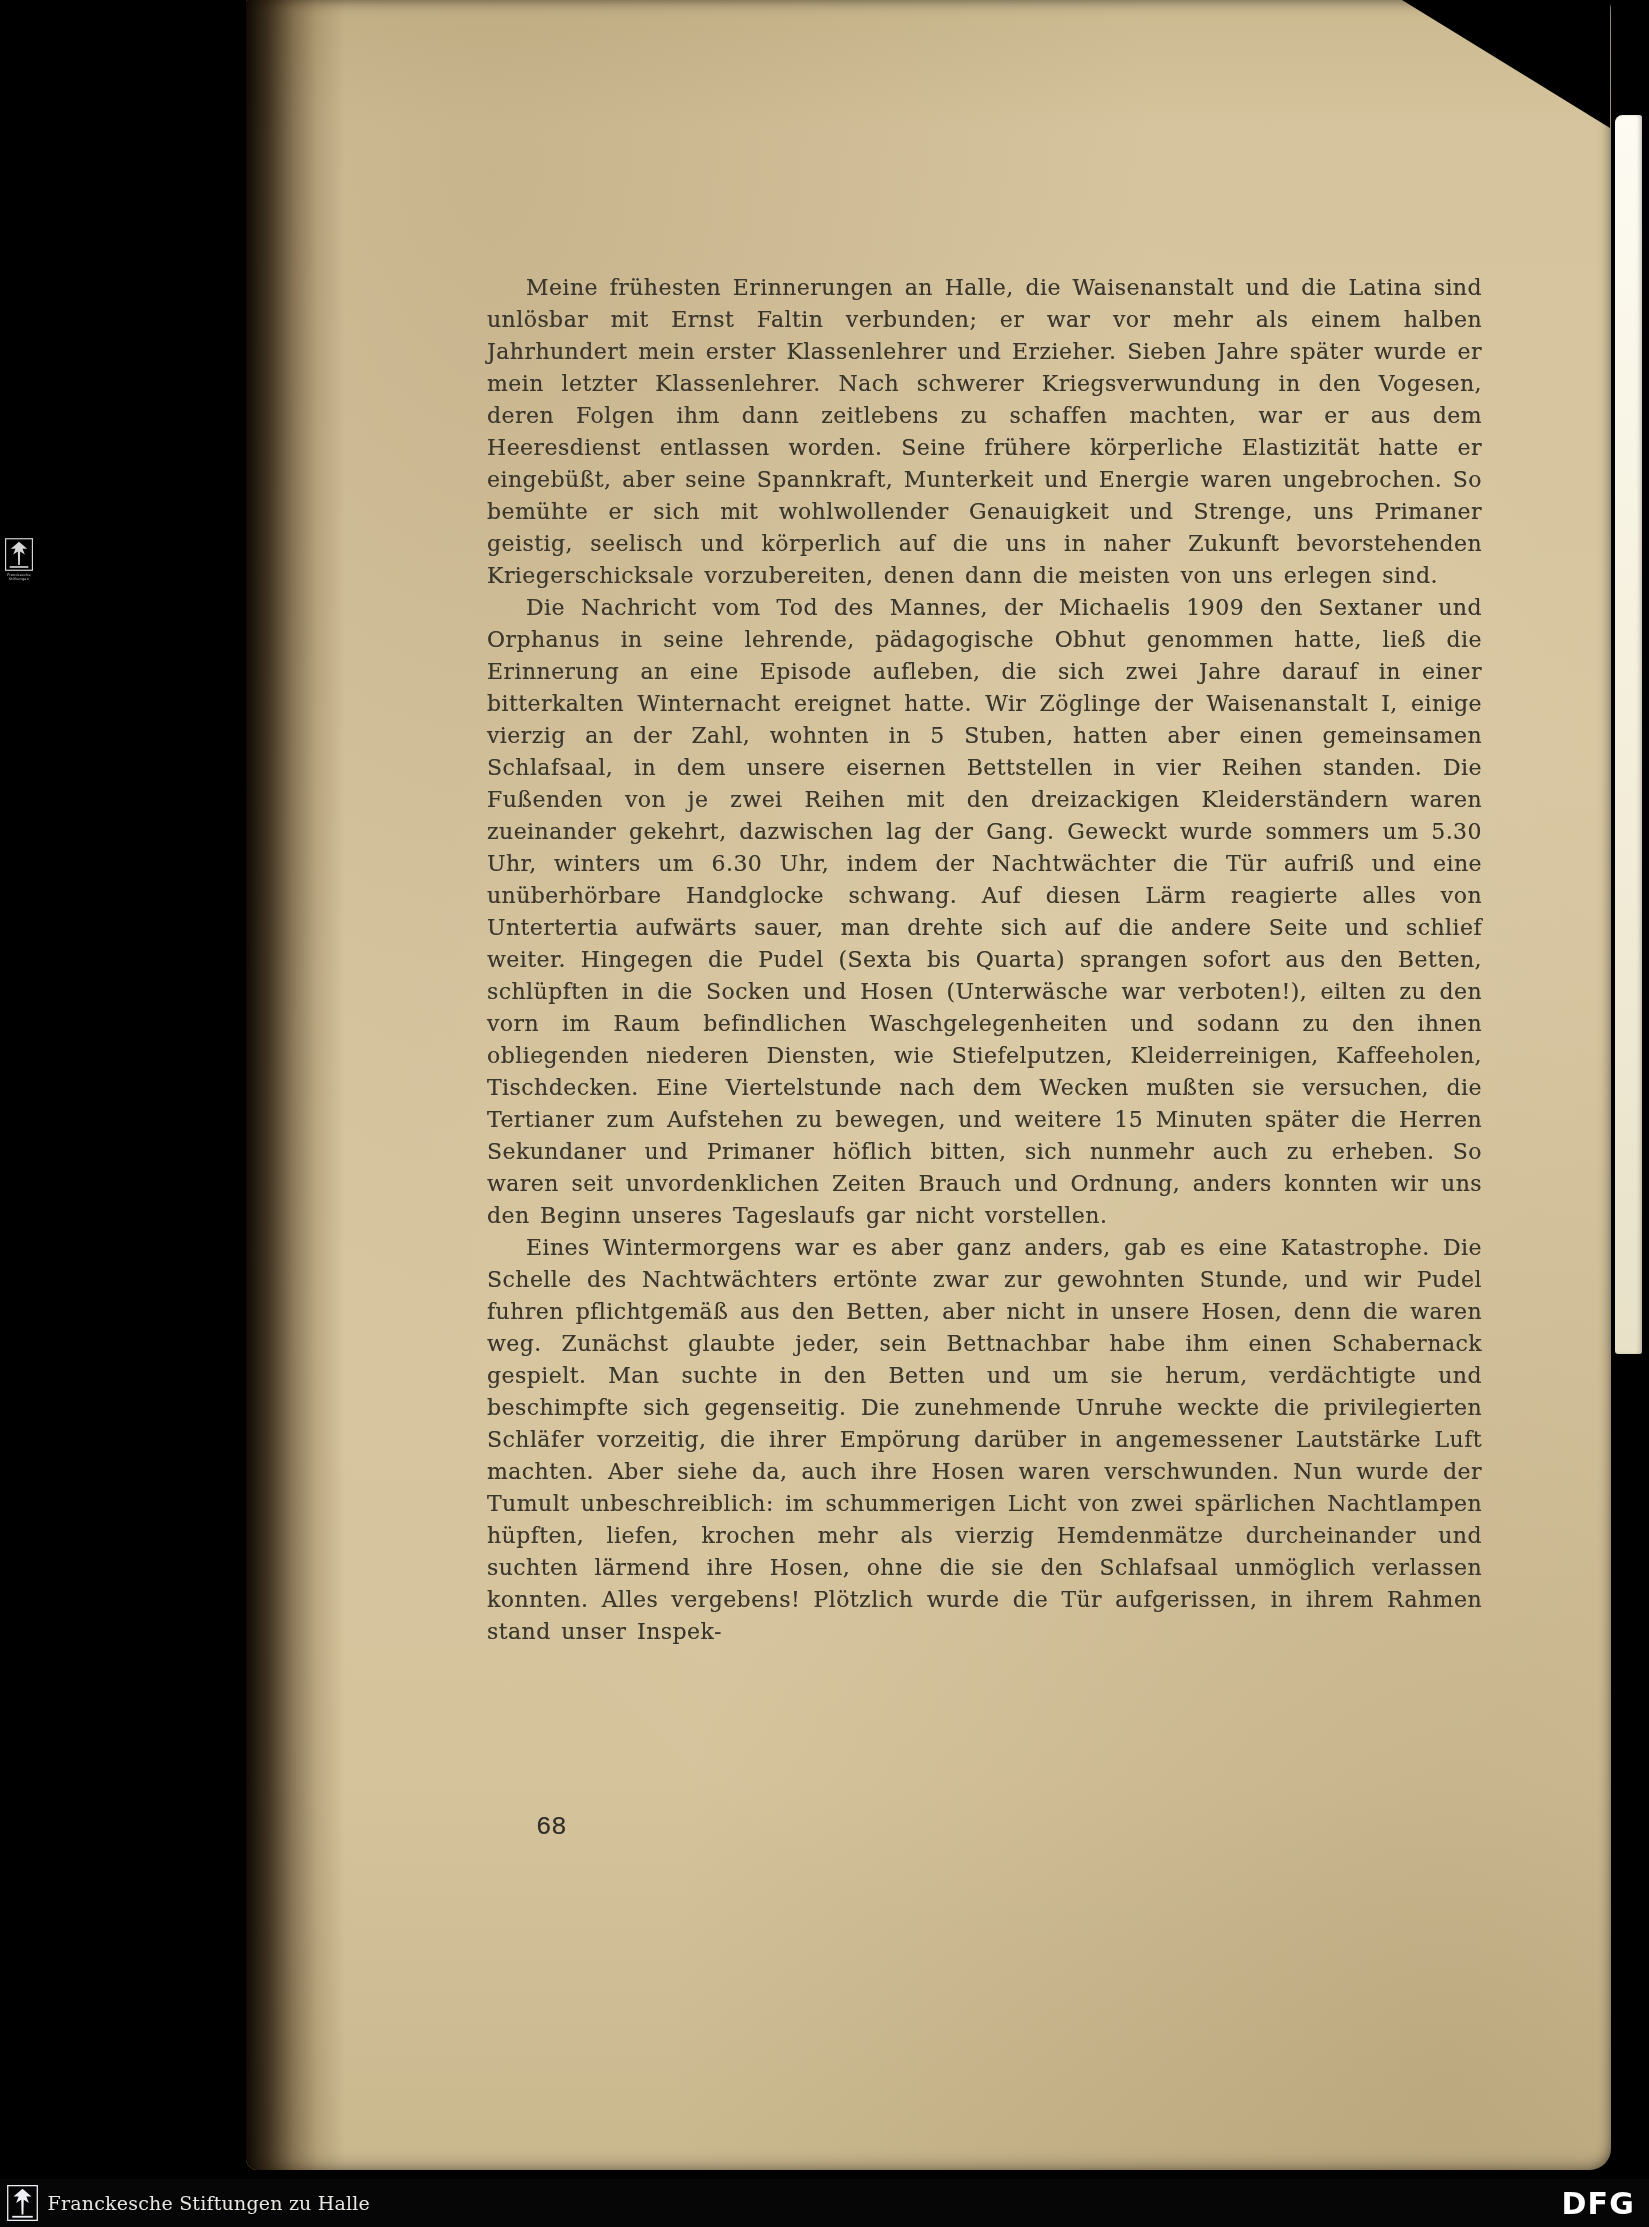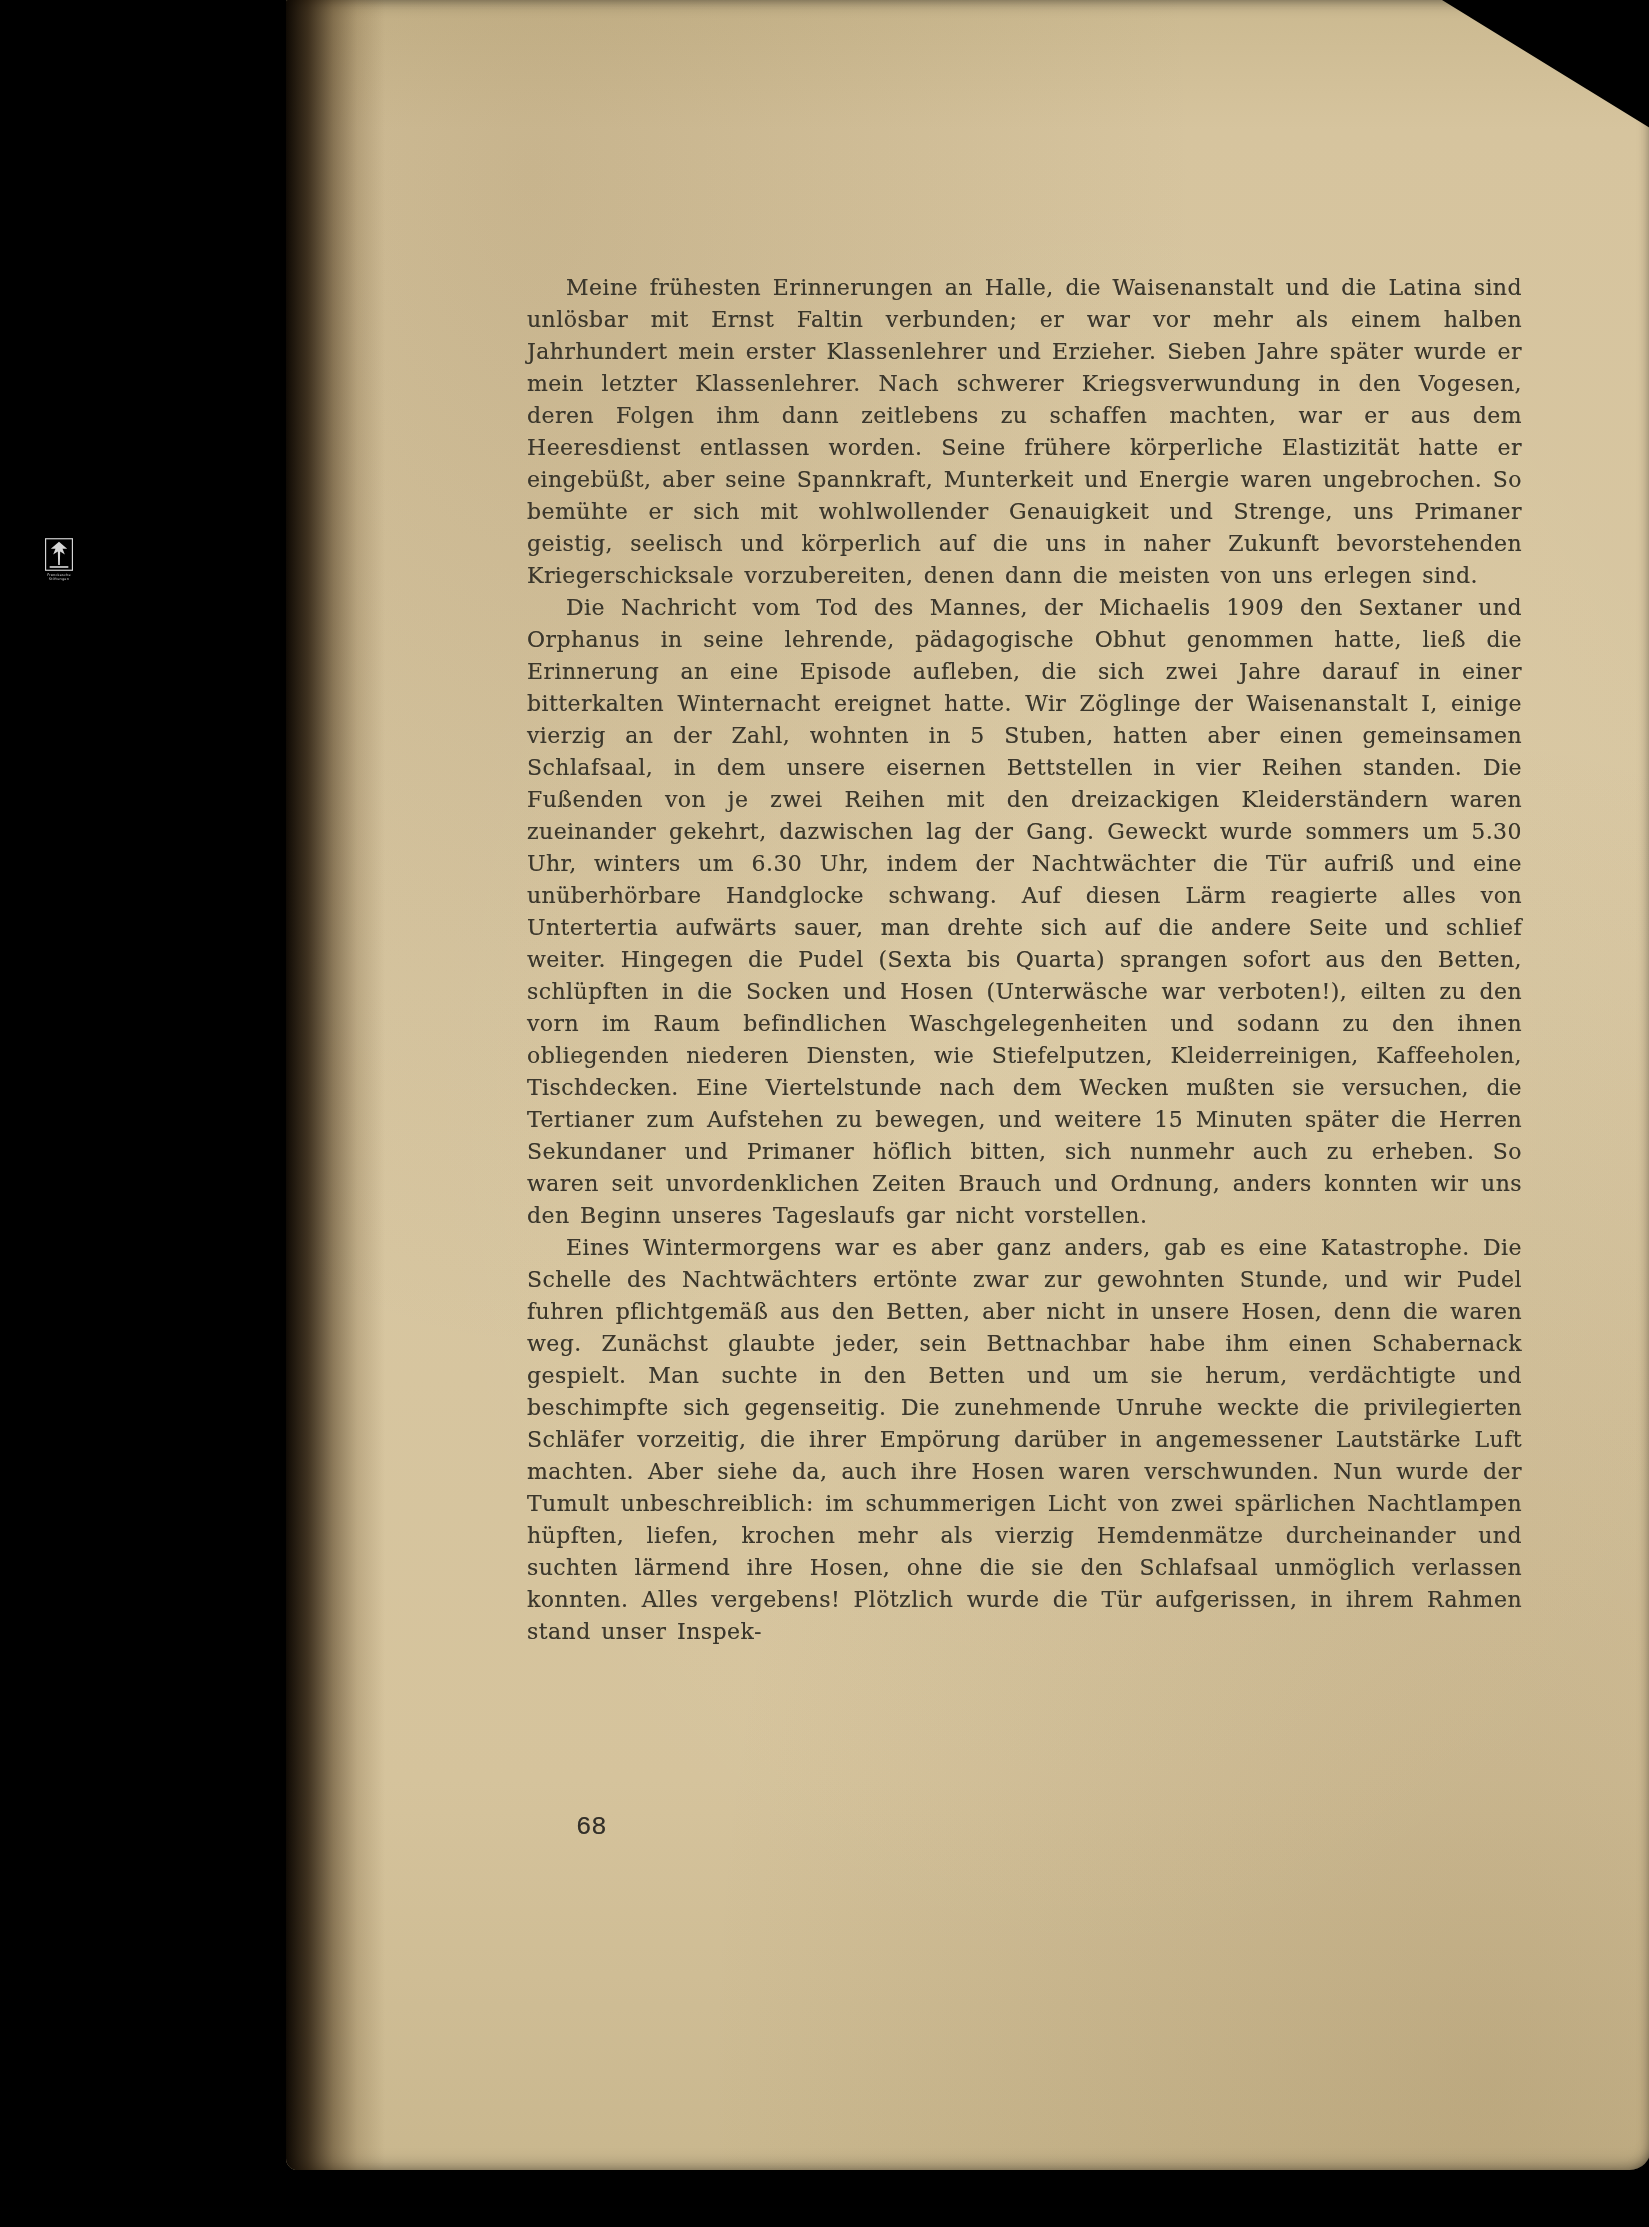--- a/index.html
+++ b/index.html
@@ -11,21 +11,20 @@
     width: 1650px;
     height: 2227px;
     position: relative;
     overflow: hidden;
     font-family: "DejaVu Serif", "Liberation Serif", serif;
   }
   .stage {
     position: absolute;
     inset: 0;
     background: #000;
-    margin-left: 40px;
   }
 
   
   .page-scan {
     position: absolute;
     left: 246px;
     top: 0;
     width: 1365px;
     height: 2170px;
     background:
@@ -174,15 +173,28 @@
       <p>Eines Wintermorgens war es aber ganz anders, gab es eine Katastrophe. Die Schelle des Nachtwächters ertönte zwar zur gewohnten Stunde, und wir Pudel fuhren pflichtgemäß aus den Betten, aber nicht in unsere Hosen, denn die waren weg. Zunächst glaubte jeder, sein Bettnachbar habe ihm einen Schabernack gespielt. Man suchte in den Betten und um sie herum, verdächtigte und beschimpfte sich gegenseitig. Die zunehmende Unruhe weckte die privilegierten Schläfer vorzeitig, die ihrer Empörung darüber in angemessener Lautstärke Luft machten. Aber siehe da, auch ihre Hosen waren verschwunden. Nun wurde der Tumult unbeschreiblich: im schummerigen Licht von zwei spärlichen Nachtlampen hüpften, liefen, krochen mehr als vierzig Hemdenmätze durcheinander und suchten lärmend ihre Hosen, ohne die sie den Schlafsaal unmöglich verlassen konnten. Alles vergebens! Plötzlich wurde die Tür aufgerissen, in ihrem Rahmen stand unser Inspek-</p>
     </div>
 
     <div class="page-number">68</div>
   </div>
 
   <div class="corner-black"></div>
 
   <div class="next-page-edge"></div>
 
+  <div class="viewer-footer">
+    <div class="footer-left">
+      <svg width="31" height="36" viewBox="0 0 24 28">
+        <rect x="0.5" y="0.5" width="23" height="27" fill="none" stroke="#eef0f4" stroke-width="1"></rect>
+        <path d="M12 3 L5 9 L9 9 L7 14 L11 11.5 L11.3 23 L12.7 23 L13 11.5 L17 14 L15 9 L19 9 Z" fill="#eef0f4"></path>
+        <rect x="4" y="24" width="16" height="1.4" fill="#eef0f4"></rect>
+      </svg>
+      <span class="institution-name">Franckesche Stiftungen zu Halle</span>
+    </div>
+    <div class="footer-right">
+      <span class="dfg-logo">DFG</span>
+    </div>
+  </div>
 
 </div>
 
 
 </body></html>

